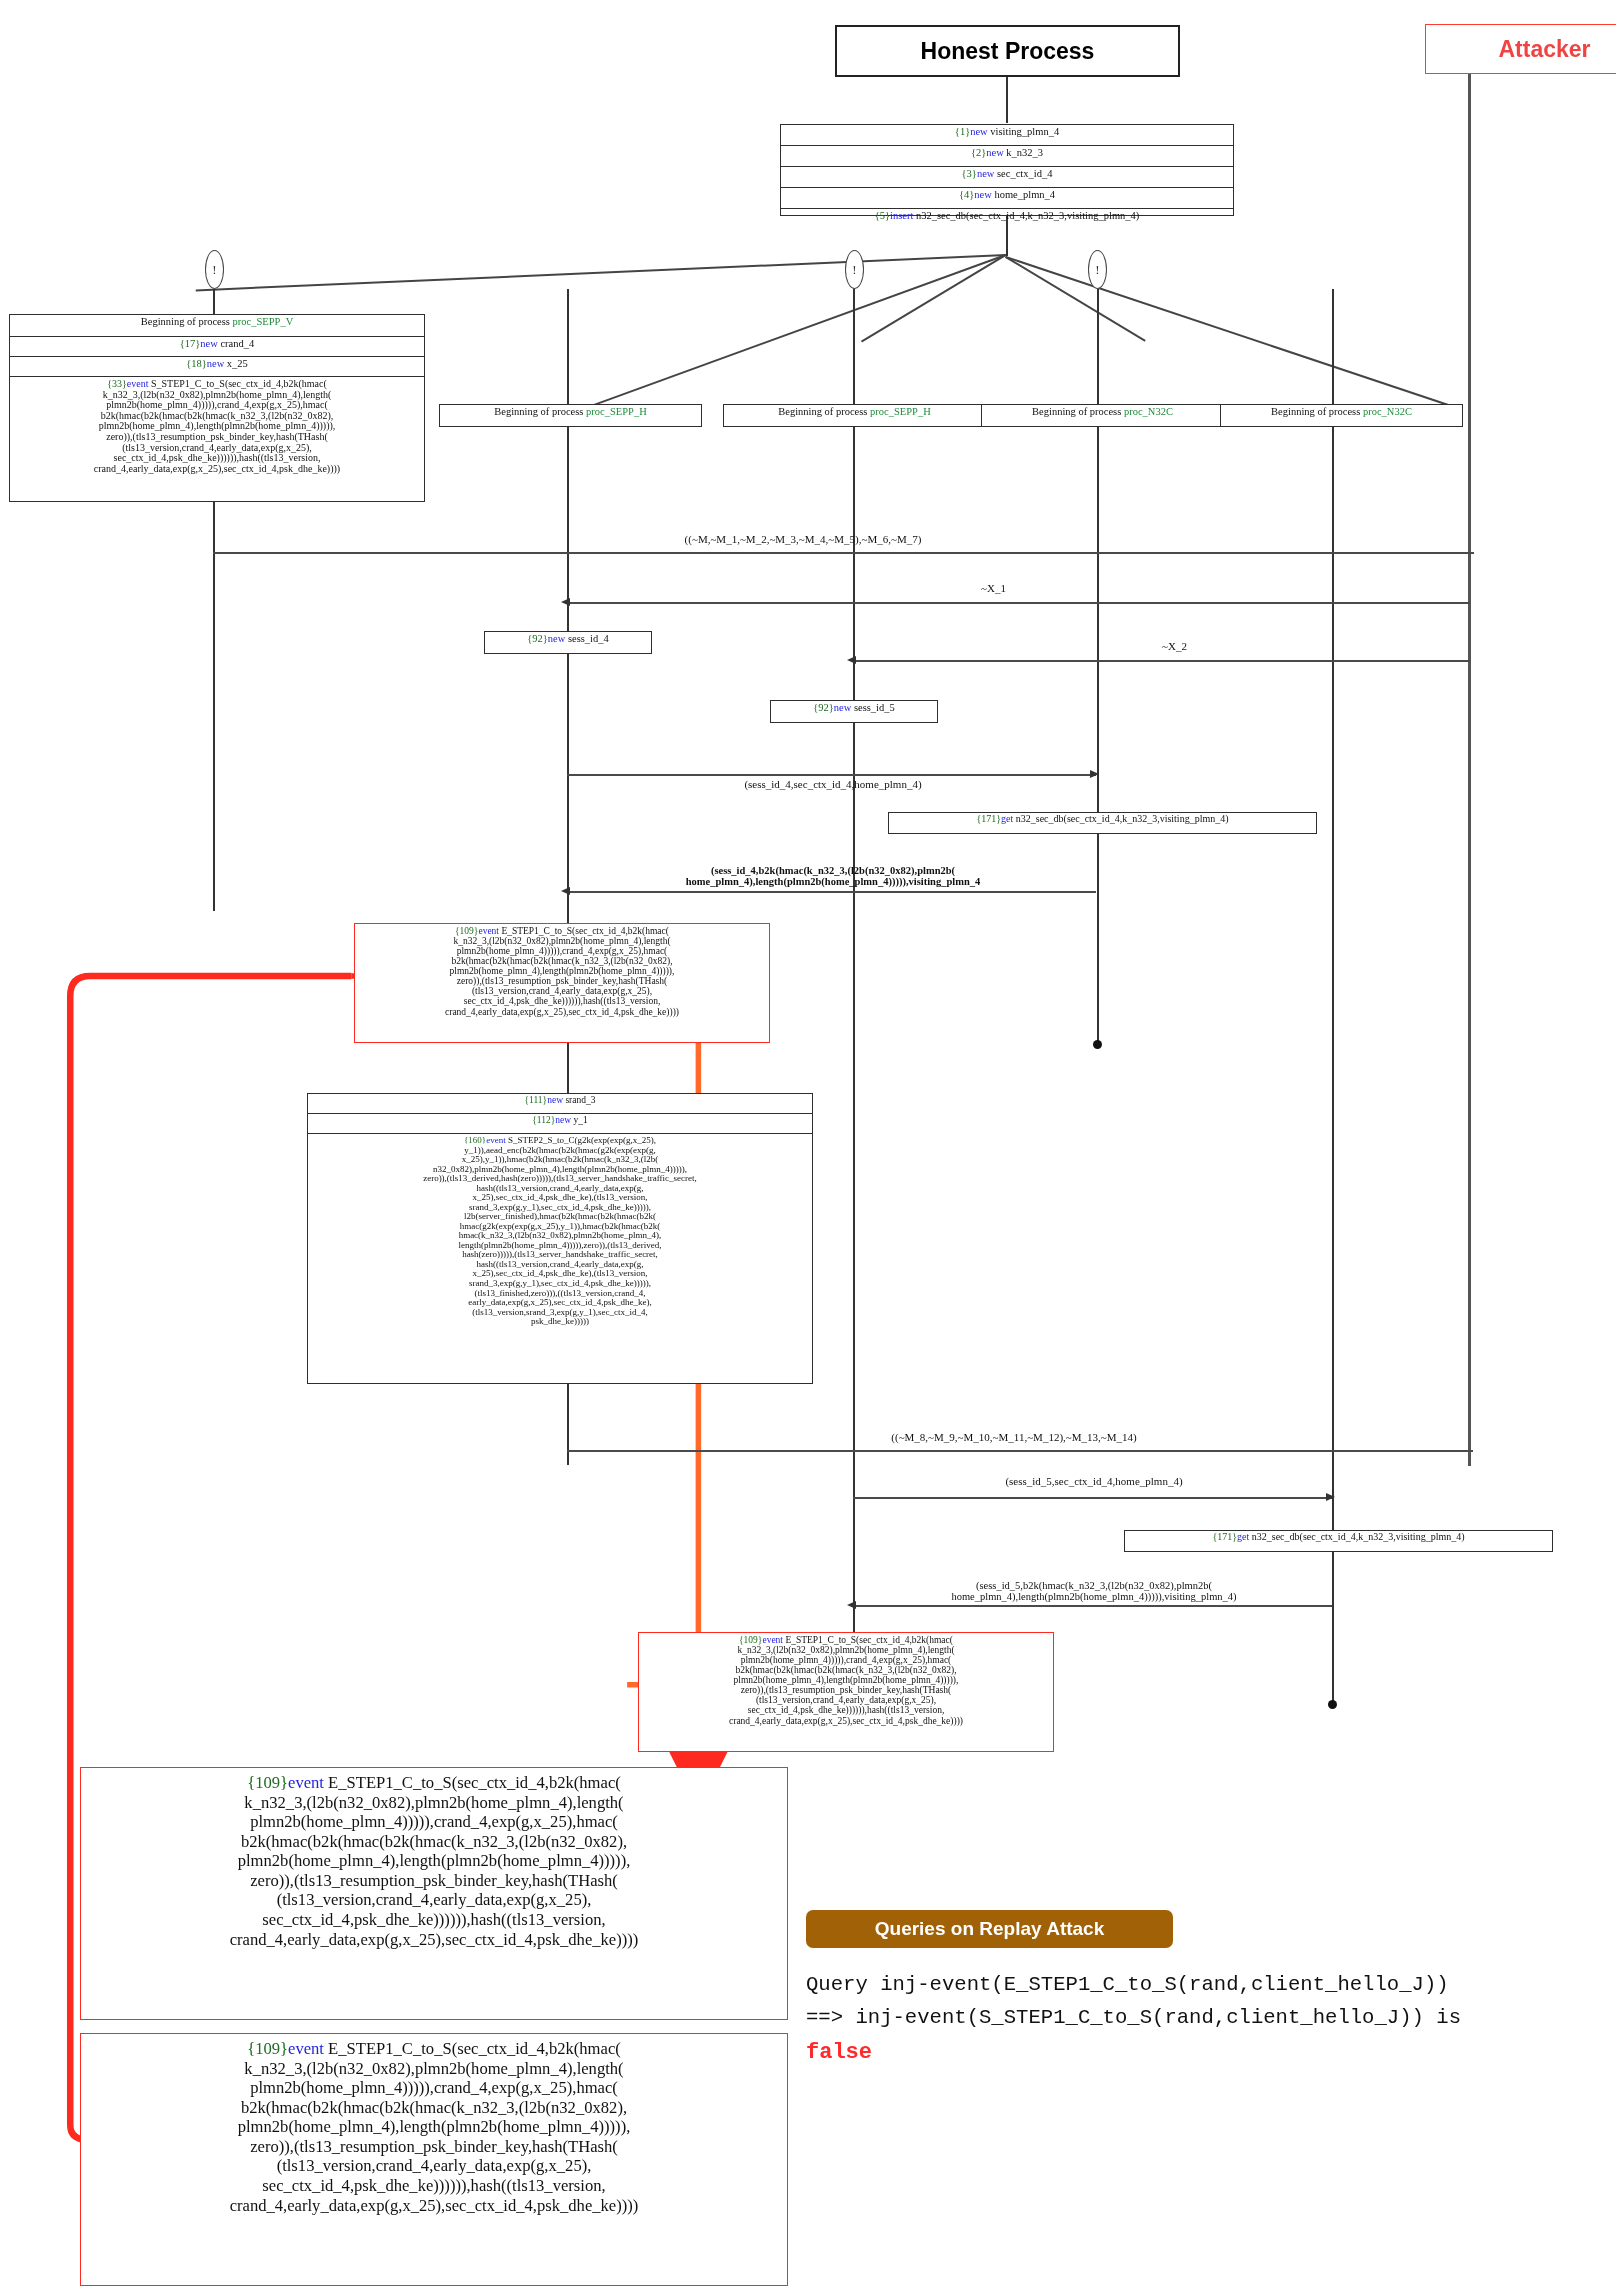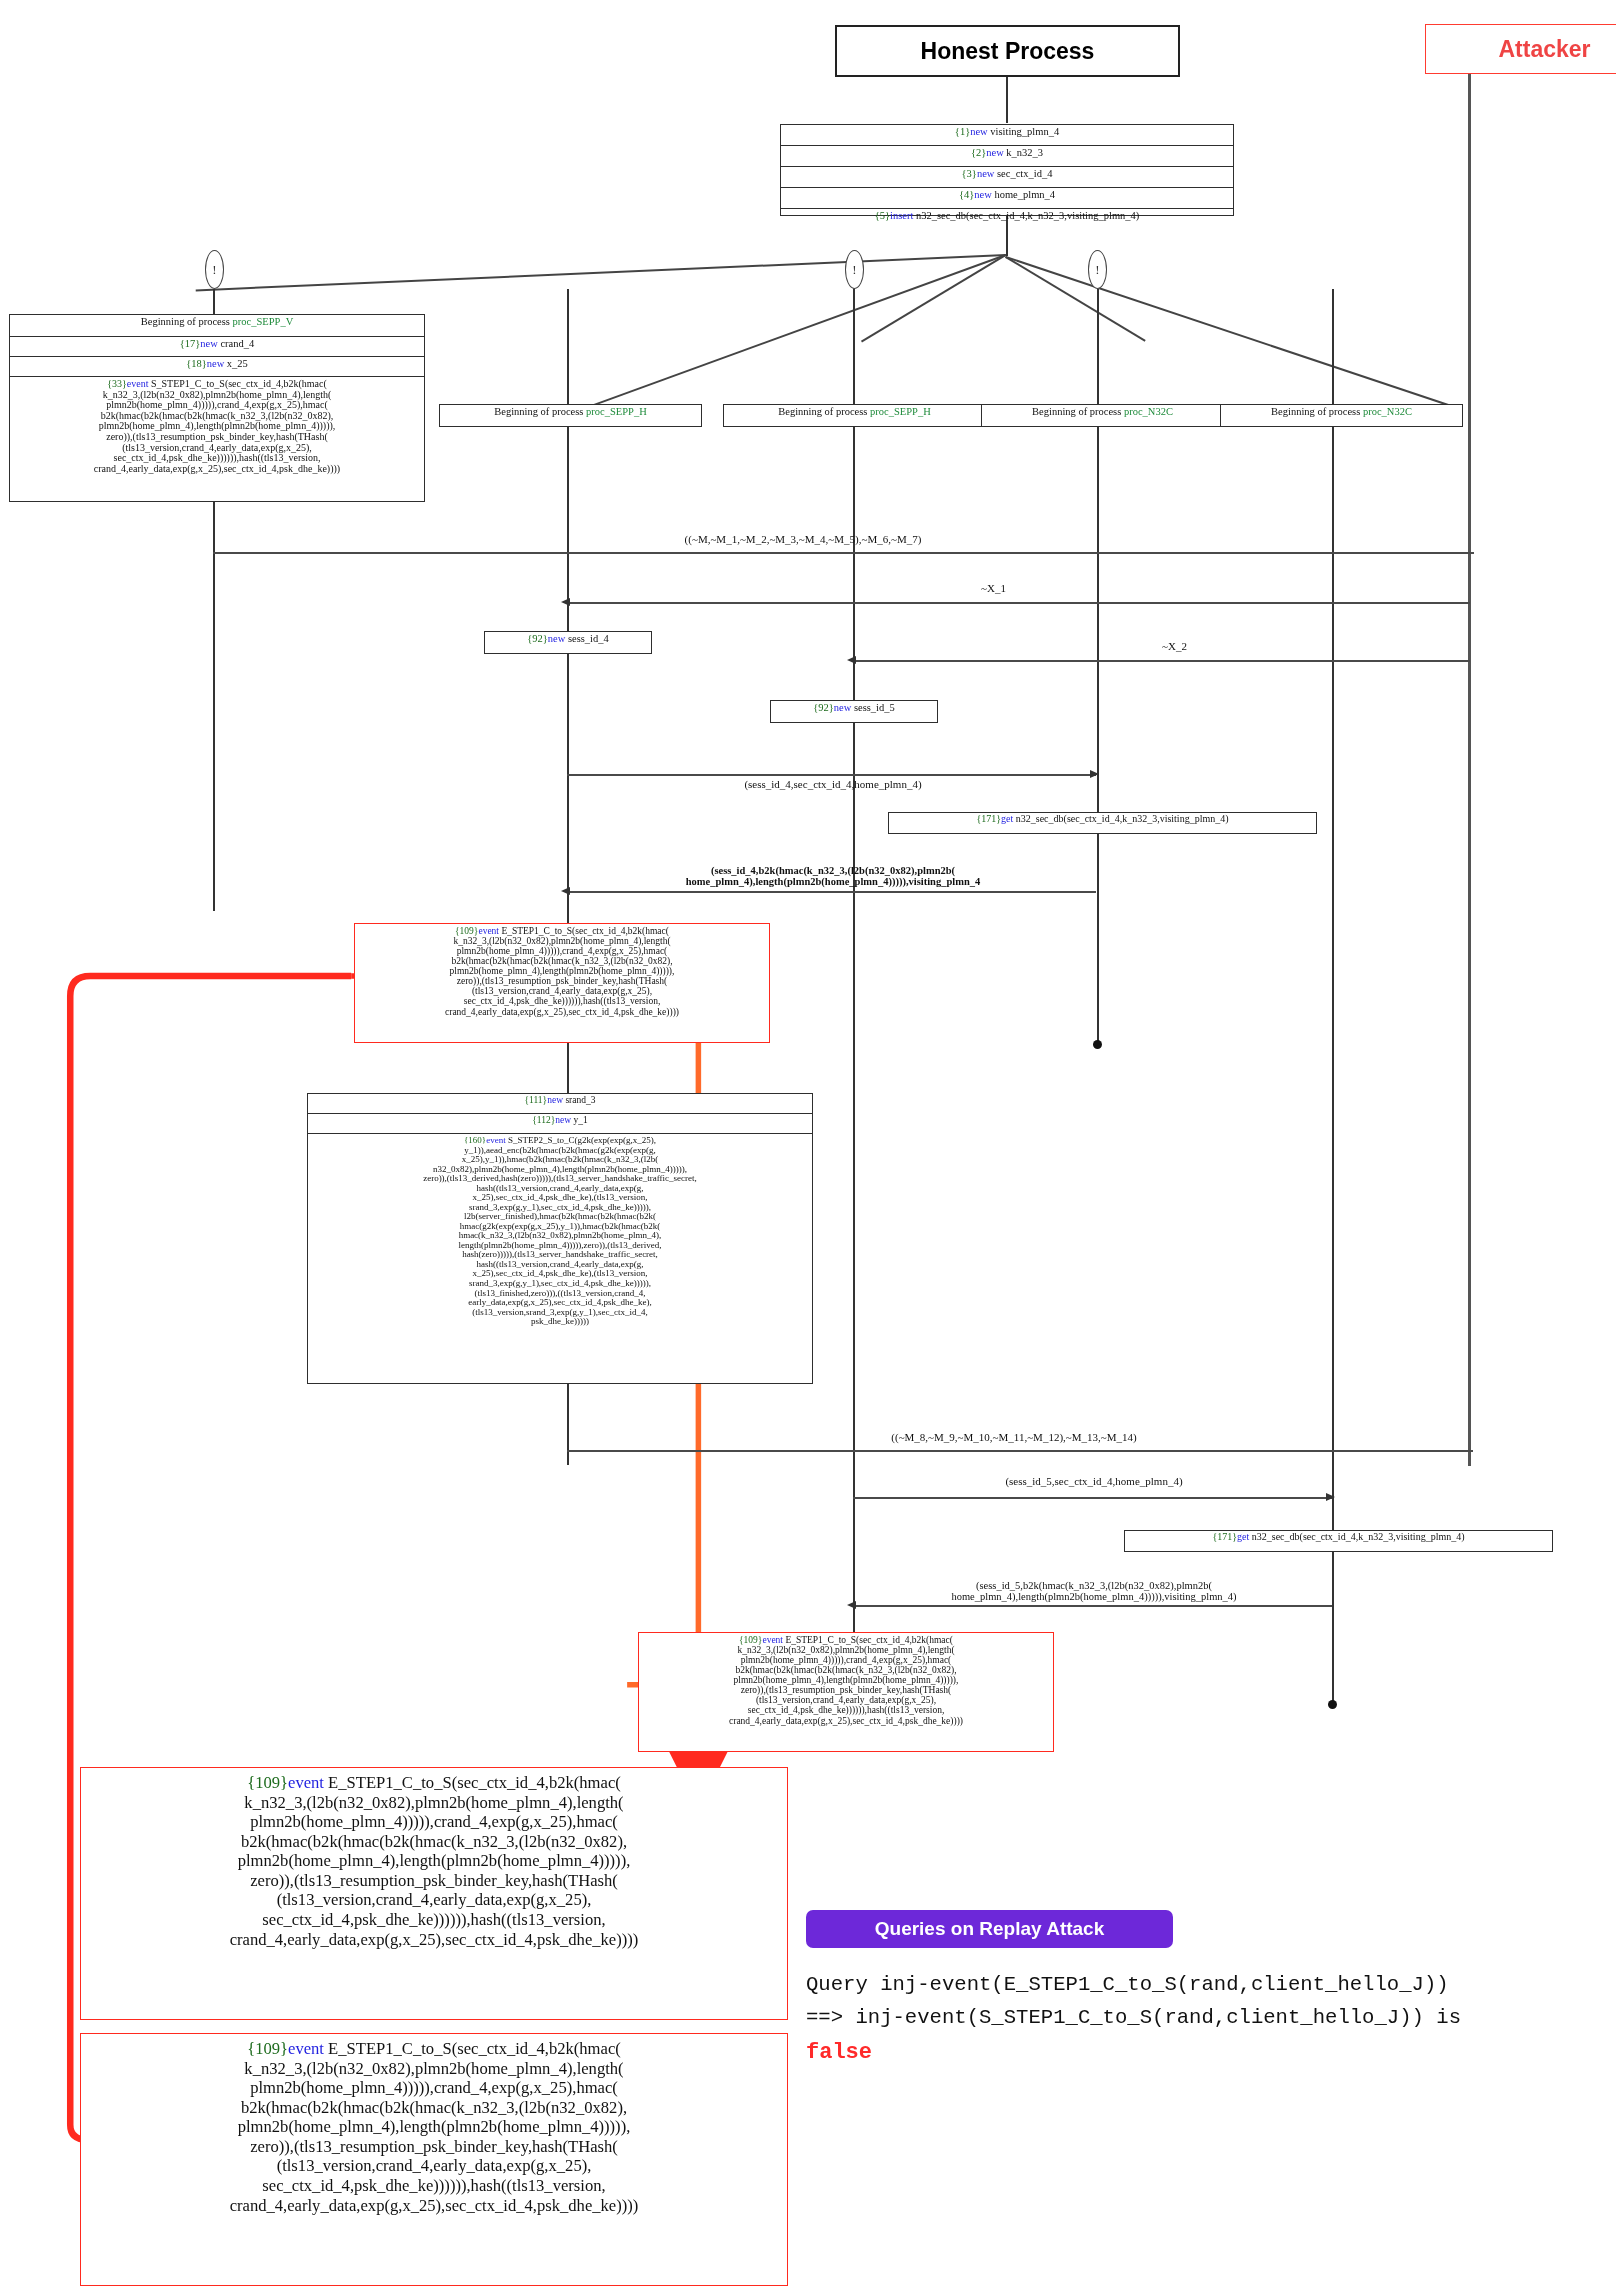--- a/index.html
+++ b/index.html
@@ -48,21 +48,21 @@
   
   .enddot{position:absolute;width:9px;height:9px;border-radius:50%;background:#111;}
 
   
   .bigred{position:absolute;border:1.5px solid #ff2a1f;background:#fff;
           text-align:center;color:#111;line-height:1.18;padding:5px 3px;}
   .bigred .num{color:#1d6b1d;}
   .bigred .kw{color:#1f1fe0;}
 
   
-  .qbadge{position:absolute;background:#6d28d9;color:#fff;border-radius:7px;
+  .qbadge{position:absolute;background:#a16207;color:#fff;border-radius:7px;
           font-family:"Liberation Sans",sans-serif;font-weight:bold;
           display:flex;align-items:center;justify-content:center;padding:2px 8px;}
   .qtext{position:absolute;font-family:Liberation Mono, monospace;color:#111;
          line-height:1.3;}
   .qfalse{color:#ff2a2a;font-weight:bold;}
 
   
   #connectors{position:absolute;left:0;top:0;width:1616px;height:2295px;
               pointer-events:none;}
 </style>

